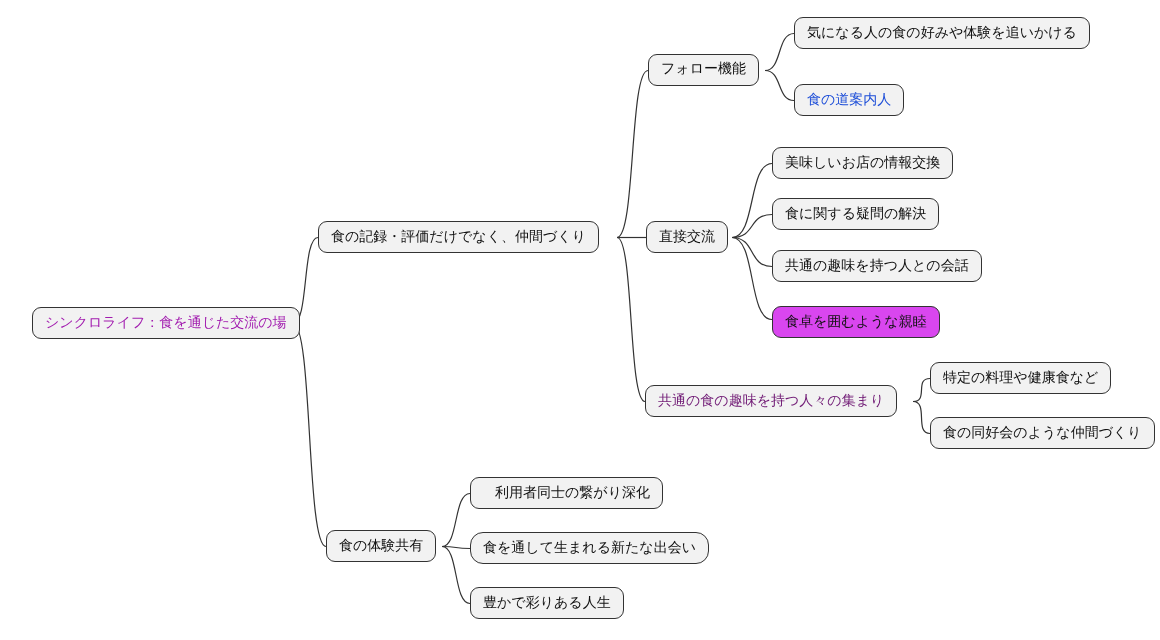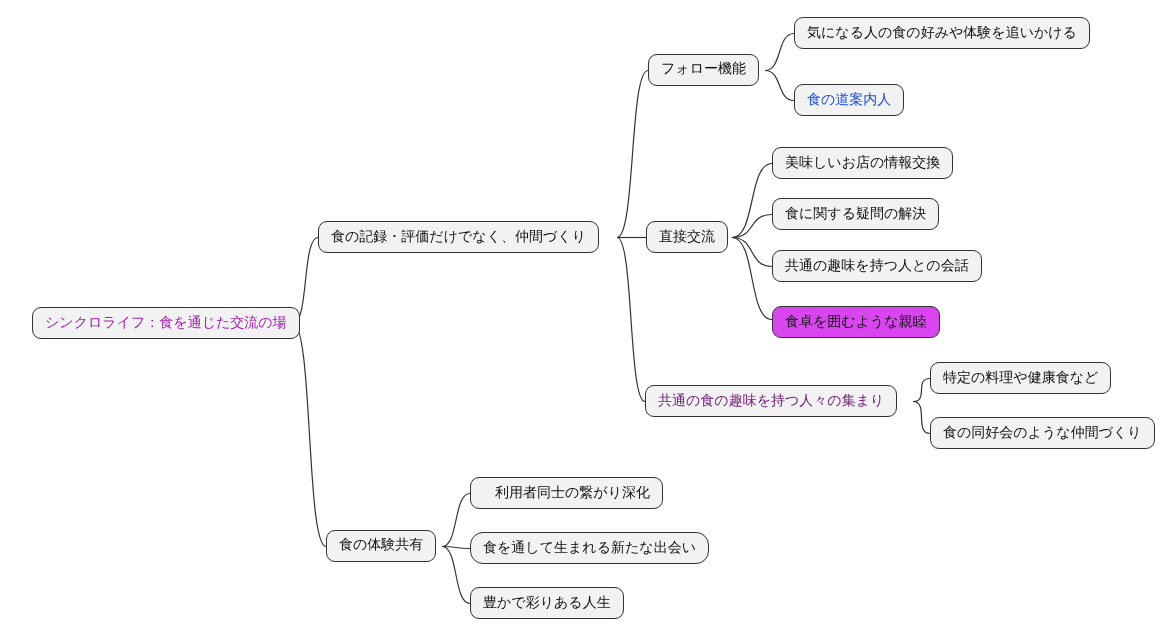--- a/index.html
+++ b/index.html
@@ -68,18 +68,18 @@
       <div class="mindmap-node" style="left: 794px; top: 17px; background: rgb(242, 242, 242); border-color: rgb(51, 51, 51); color: rgb(17, 17, 17);">気になる人の食の好みや体験を追いかける</div>
       <div class="mindmap-node" style="left: 794px; top: 84px; background: rgb(242, 242, 242); border-color: rgb(51, 51, 51); color: #1d4ed8;">食の道案内人</div>
       <div class="mindmap-node" style="left: 646px; top: 221px; background: rgb(242, 242, 242); border-color: rgb(51, 51, 51); color: rgb(17, 17, 17);">直接交流</div>
       <div class="mindmap-node" style="left: 772px; top: 147px; background: rgb(242, 242, 242); border-color: rgb(51, 51, 51); color: rgb(17, 17, 17);">美味しいお店の情報交換</div>
       <div class="mindmap-node" style="left: 772px; top: 198px; background: rgb(242, 242, 242); border-color: rgb(51, 51, 51); color: rgb(17, 17, 17);">食に関する疑問の解決</div>
       <div class="mindmap-node" style="left: 772px; top: 250px; background: rgb(242, 242, 242); border-color: rgb(51, 51, 51); color: rgb(17, 17, 17);">共通の趣味を持つ人との会話</div>
       <div class="mindmap-node" style="left: 772px; top: 306px; background: #d946ef; border-color: rgb(51, 51, 51); color: rgb(17, 17, 17);">食卓を囲むような親睦</div>
       <div class="mindmap-node" style="left: 645px; top: 385px; background: rgb(242, 242, 242); border-color: rgb(51, 51, 51); color: #701a75;">共通の食の趣味を持つ人々の集まり</div>
       <div class="mindmap-node" style="left: 930px; top: 362px; background: rgb(242, 242, 242); border-color: rgb(51, 51, 51); color: rgb(17, 17, 17);">特定の料理や健康食など</div>
       <div class="mindmap-node" style="left: 930px; top: 417px; background: rgb(242, 242, 242); border-color: rgb(51, 51, 51); color: rgb(17, 17, 17);">食の同好会のような仲間づくり</div>
-      <div class="mindmap-node" style="left: 326px; top: 530px; background: rgb(242, 242, 242); border-color: rgb(51, 51, 51); color: rgb(17, 17, 17); font-family: Liberation Mono, monospace;">食の体験共有</div>
+      <div class="mindmap-node" style="left: 326px; top: 530px; background: rgb(242, 242, 242); border-color: rgb(51, 51, 51); color: rgb(17, 17, 17);">食の体験共有</div>
       <div class="mindmap-node" style="left: 470px; top: 477px; background: rgb(242, 242, 242); border-color: rgb(51, 51, 51); color: rgb(17, 17, 17); padding-left: 24px;">利用者同士の繋がり深化</div>
       <div class="mindmap-node" style="left: 470px; top: 532px; background: rgb(242, 242, 242); border-color: rgb(51, 51, 51); color: rgb(17, 17, 17); border-radius: 13px;">食を通して生まれる新たな出会い</div>
       <div class="mindmap-node" style="left: 470px; top: 587px; background: rgb(242, 242, 242); border-color: rgb(51, 51, 51); color: rgb(17, 17, 17);">豊かで彩りある人生</div>
     </div>
 </div>
 
 </body></html>

